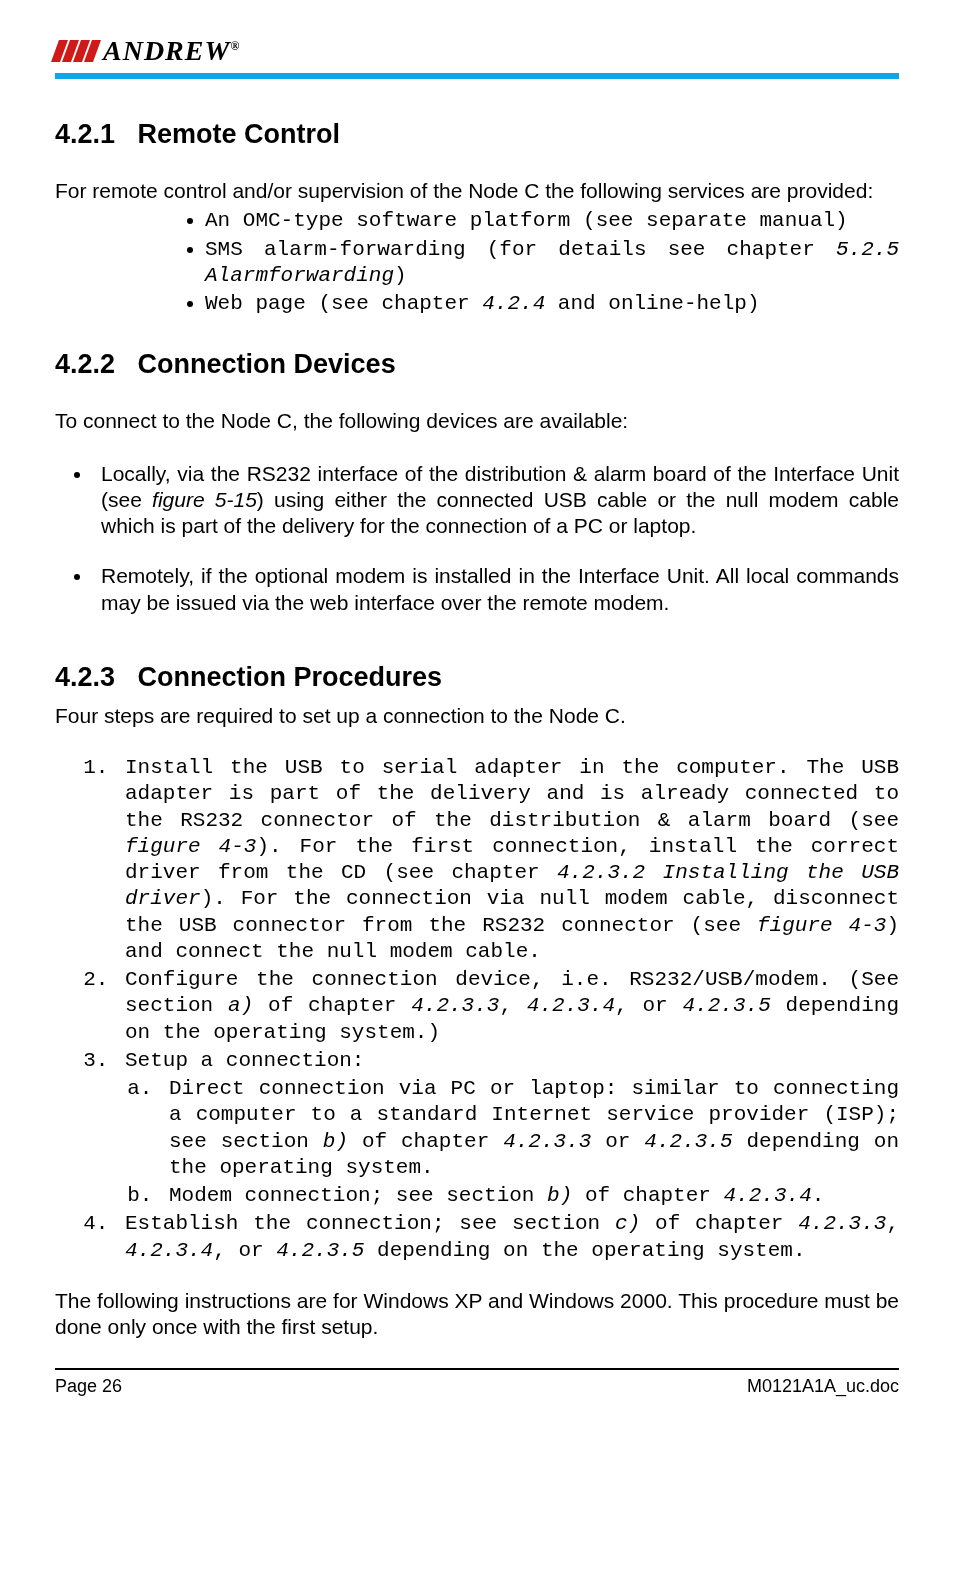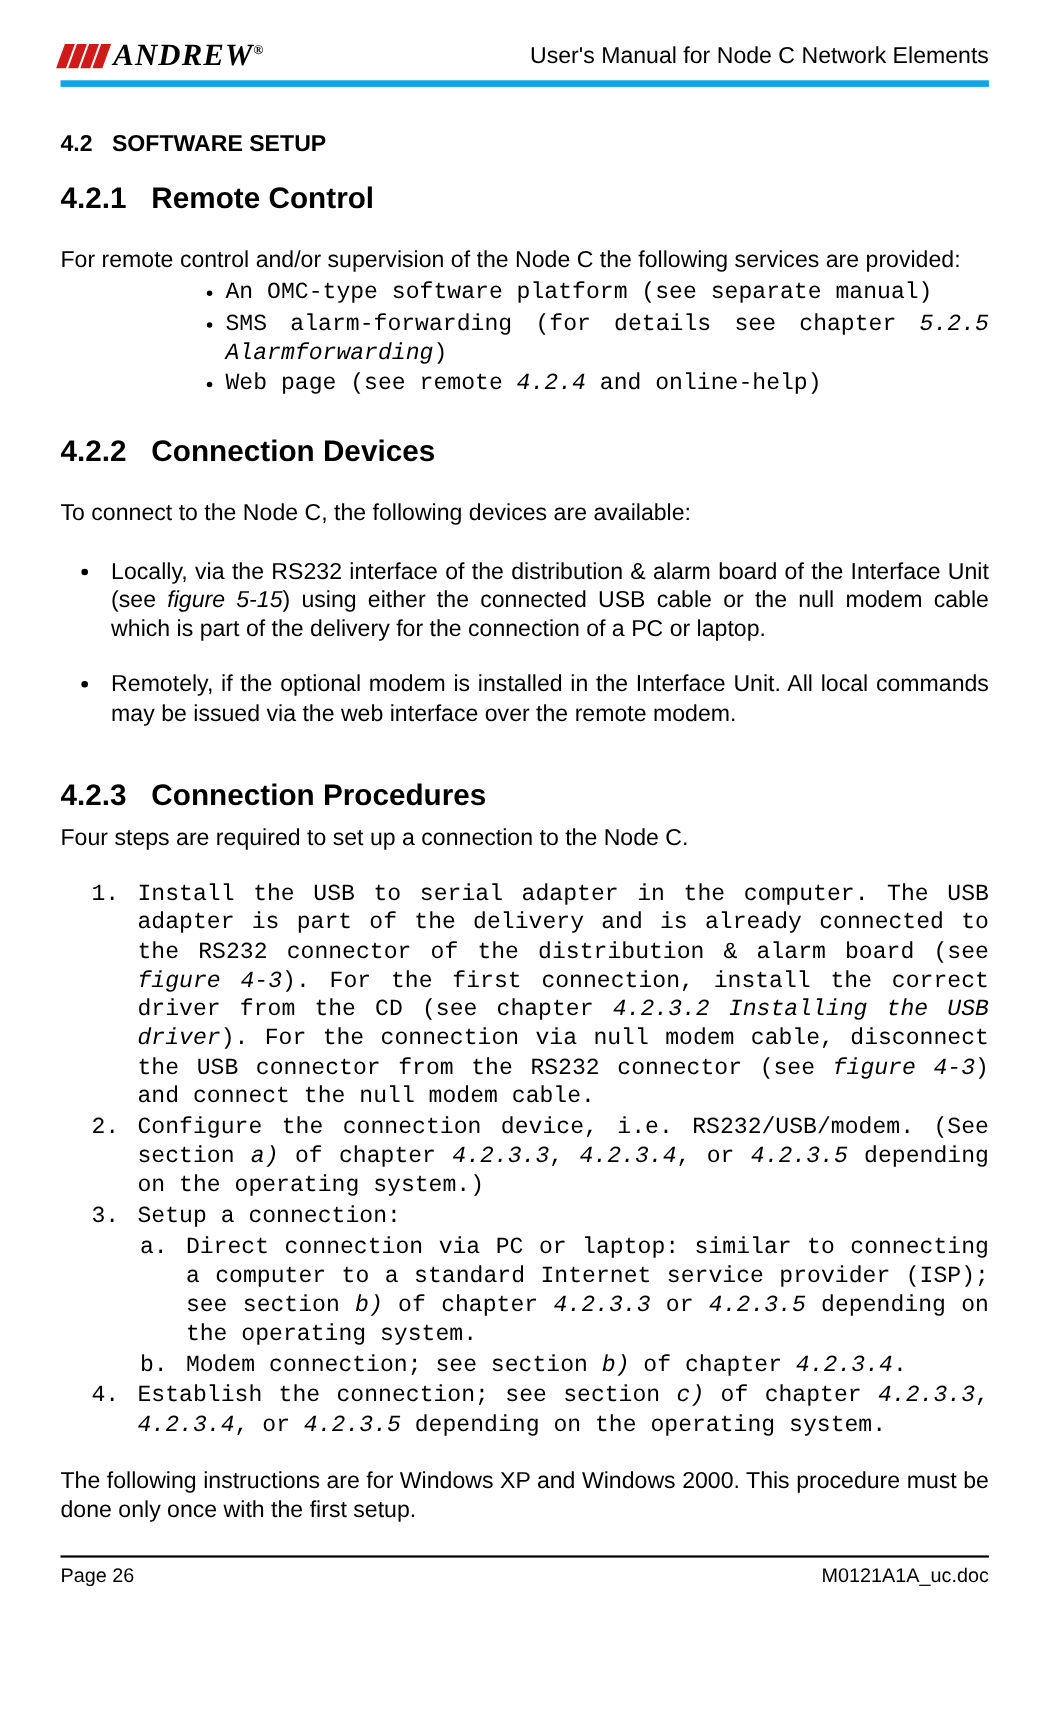--- a/index.html
+++ b/index.html
@@ -133,37 +133,33 @@
   <div class="header">
     <div class="logo">
       <div class="logo-stripes">
         <div class="stripe"></div>
           <div class="stripe"></div>
           <div class="stripe"></div>
           <div class="stripe"></div>
       </div>
       <span class="logo-text"><span>ANDREW</span><span class="logo-reg">®</span></span>
     </div>
-    <div class="header-title">User's Manual for Node C Network Elements</div>
-  </div>
-
-  <h2 class="section">
-    <span>4.2</span>&nbsp;&nbsp;&nbsp;<span>SOFTWARE SETUP</span>
-  </h2>
+  </div>
+
 
   <h3 class="subsection">
     <span>4.2.1</span>&nbsp;&nbsp;&nbsp;<span>Remote Control</span>
   </h3>
 
   <div class="body-text">
     <p class="para">For remote control and/or supervision of the Node C the following services are provided:</p>
     <ul class="tight">
       <li>An OMC-type software platform (see separate manual)</li>
       <li><span>SMS alarm-forwarding (for details see chapter </span><span class="italic">5.2.5 Alarmforwarding</span><span>)</span></li>
-      <li><span>Web page (see remote </span><span class="italic">4.2.4</span><span> and online-help)</span></li>
+      <li><span>Web page (see chapter </span><span class="italic">4.2.4</span><span> and online-help)</span></li>
     </ul>
   </div>
 
   <div class="spacer-md"></div>
 
   <h3 class="subsection">
     <span>4.2.2</span>&nbsp;&nbsp;&nbsp;<span>Connection Devices</span>
   </h3>
 
   <div class="body-text">

